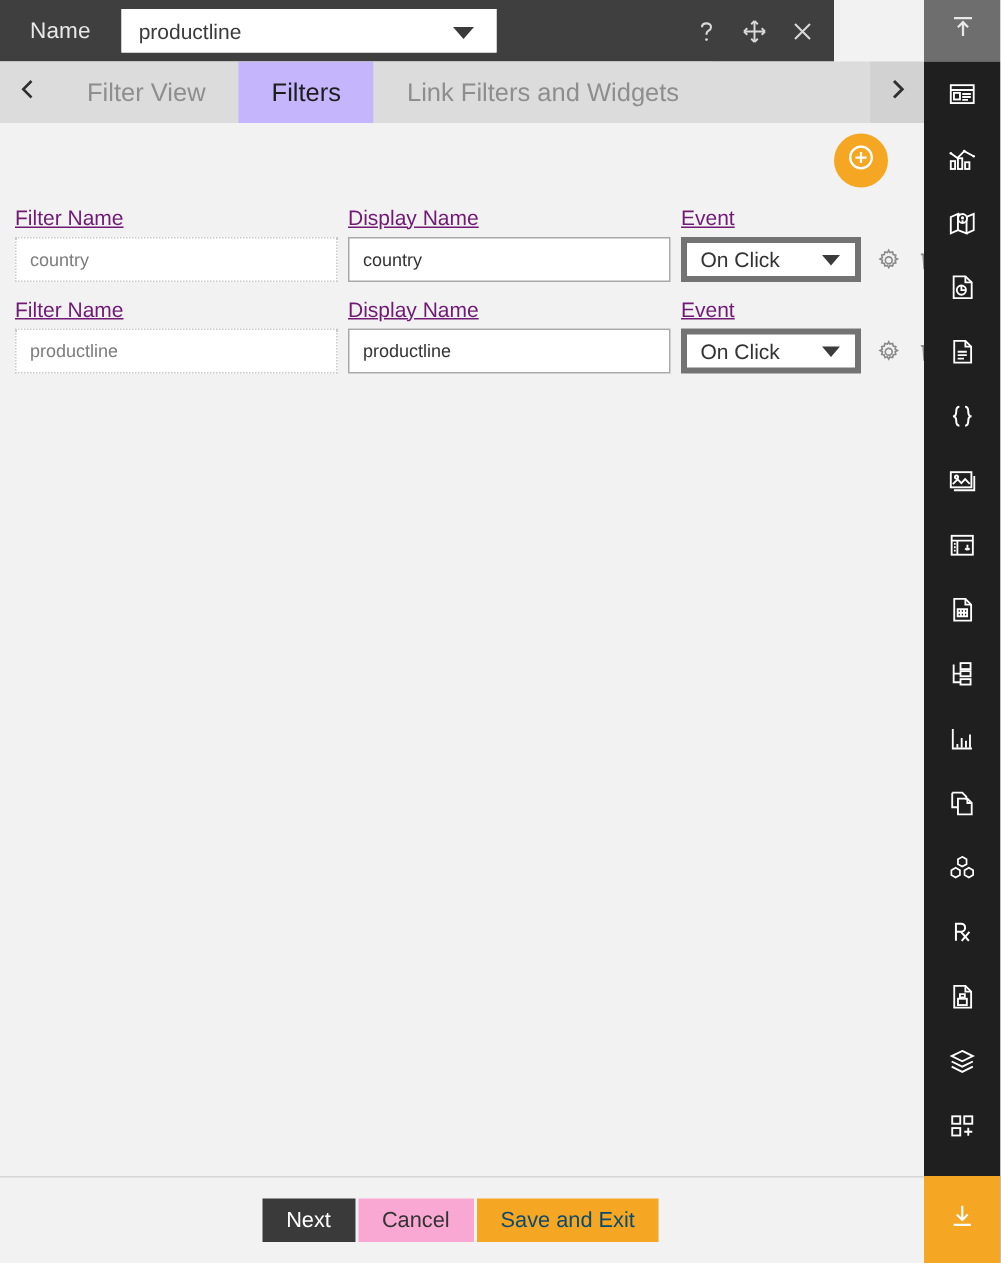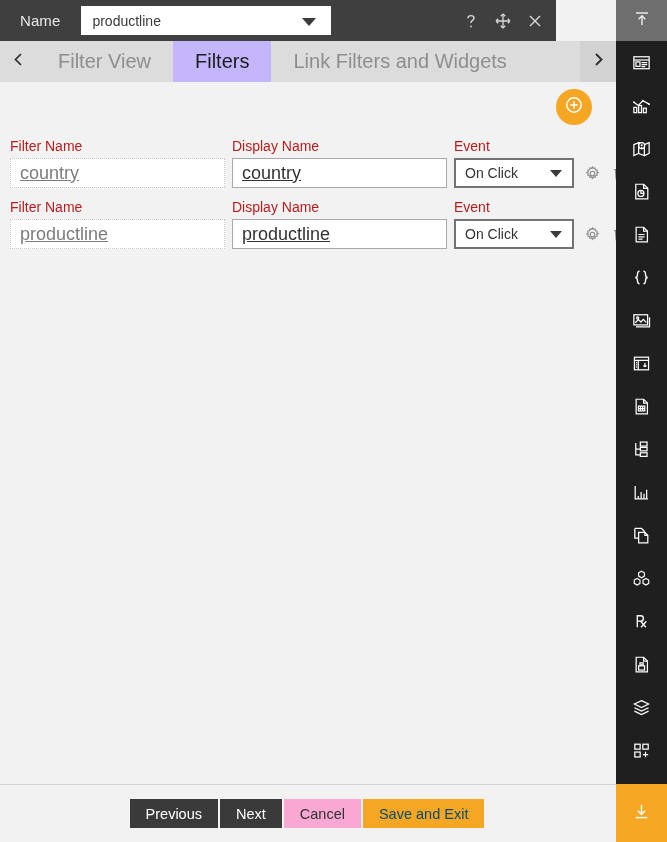--- a/index.html
+++ b/index.html
@@ -105,21 +105,21 @@
     background: #dcdcdc;
     color: #2f2f2f;
   }
   .tab-arrow.right { background: #d2d2d2; }
   .tab {
     flex: 0 0 auto;
     display: flex;
     align-items: center;
     justify-content: center;
     padding: 0 22px;
-    font-size: 20px;
+    font-size: 17px;
     color: #8e8e8e;
     background: #dcdcdc;
     white-space: nowrap;
   }
   .tab.active {
     background: #c4b5fd;
     color: #1d1d1d;
   }
 
   
@@ -162,47 +162,47 @@
   .col-actions {
     flex: 0 0 60px;
     display: flex;
     align-items: center;
     gap: 9px;
     padding-left: 9px;
   }
 
   .fld-label {
     font-size: 14px;
-    color: #b91c1c;
+    color: #701a75;
+    text-decoration: underline;
   }
 
   .txt {
     width: 100%; height: 30px;
     background: #ffffff;
-    font-size: 18px;
+    font-size: 12px;
     display: flex;
     align-items: center;
     padding-left: 9px;
     color: #3a3a3a;
-    text-decoration: underline;
   }
   .txt.readonly {
     border: 1px dotted #c8c8c8;
     color: #7c7c7c;
   }
   .txt.editable {
     border: 1px solid #a9a9a9;
     color: #333333;
   }
 
   .sel {
     position: relative;
     width: 100%; height: 30px;
     background: #ffffff;
-    border: 2px solid #737373;
+    border: 4px solid #737373;
     display: flex;
     align-items: center;
     padding-left: 9px;
     font-size: 14px;
     color: #333333;
   }
   .sel .caret-dn {
     right: 10px;
     border-left: 6px solid transparent;
     border-right: 6px solid transparent;
@@ -442,21 +442,20 @@
               </svg>
             </span>
           </div>
         </div>
       </div>
 
     </div>
   </div>
 
   <div class="footer">
-    <div class="btn dark">Previous</div>
     <div class="btn dark">Next</div>
     <div class="btn plain">Cancel</div>
     <div class="btn accent">Save and Exit</div>
   </div>
 
   <div class="sidebar">
 
     <div class="side-ico">
       <span>
         <svg width="21" height="21" viewBox="0 0 22 22" fill="none" stroke="currentColor" stroke-width="1.3">

